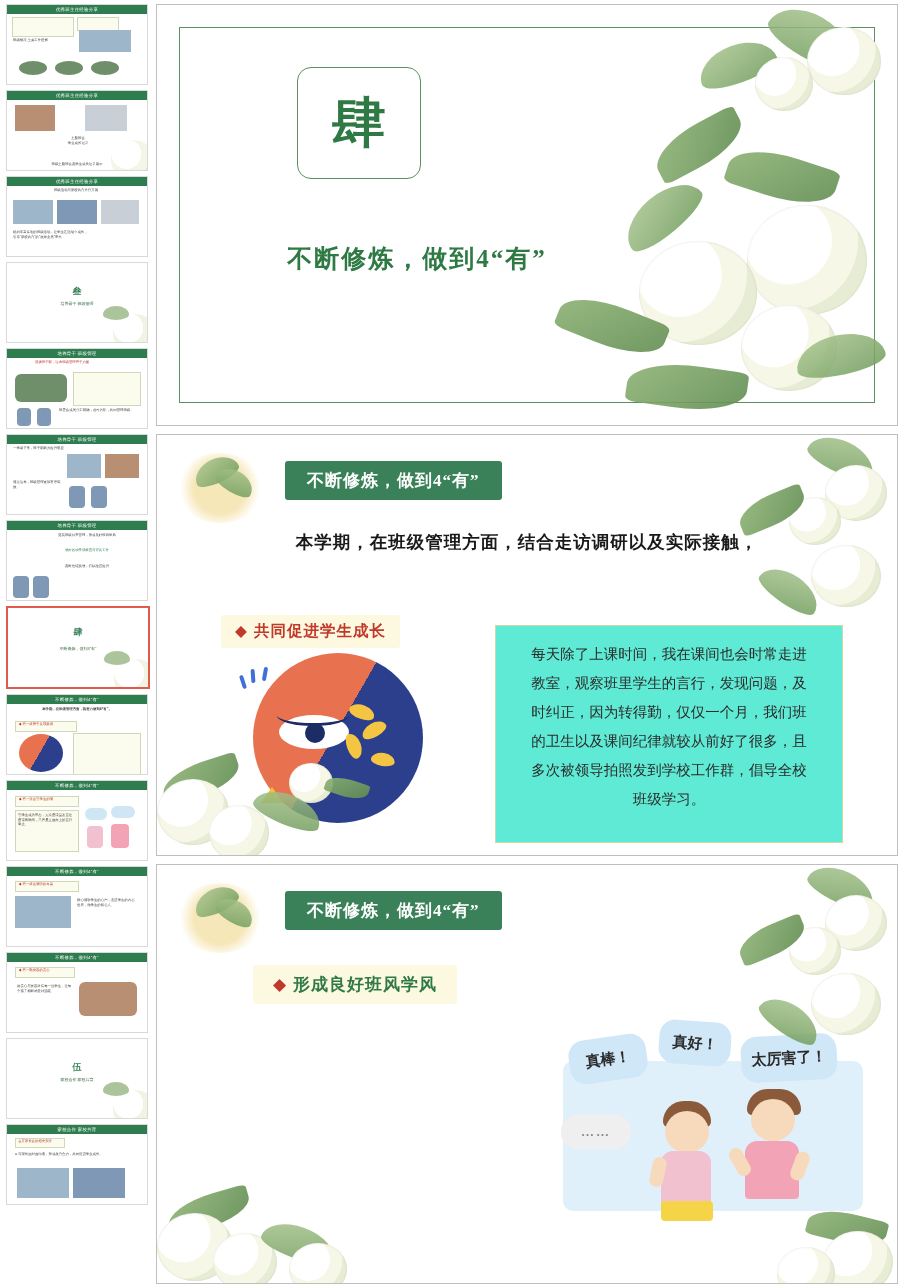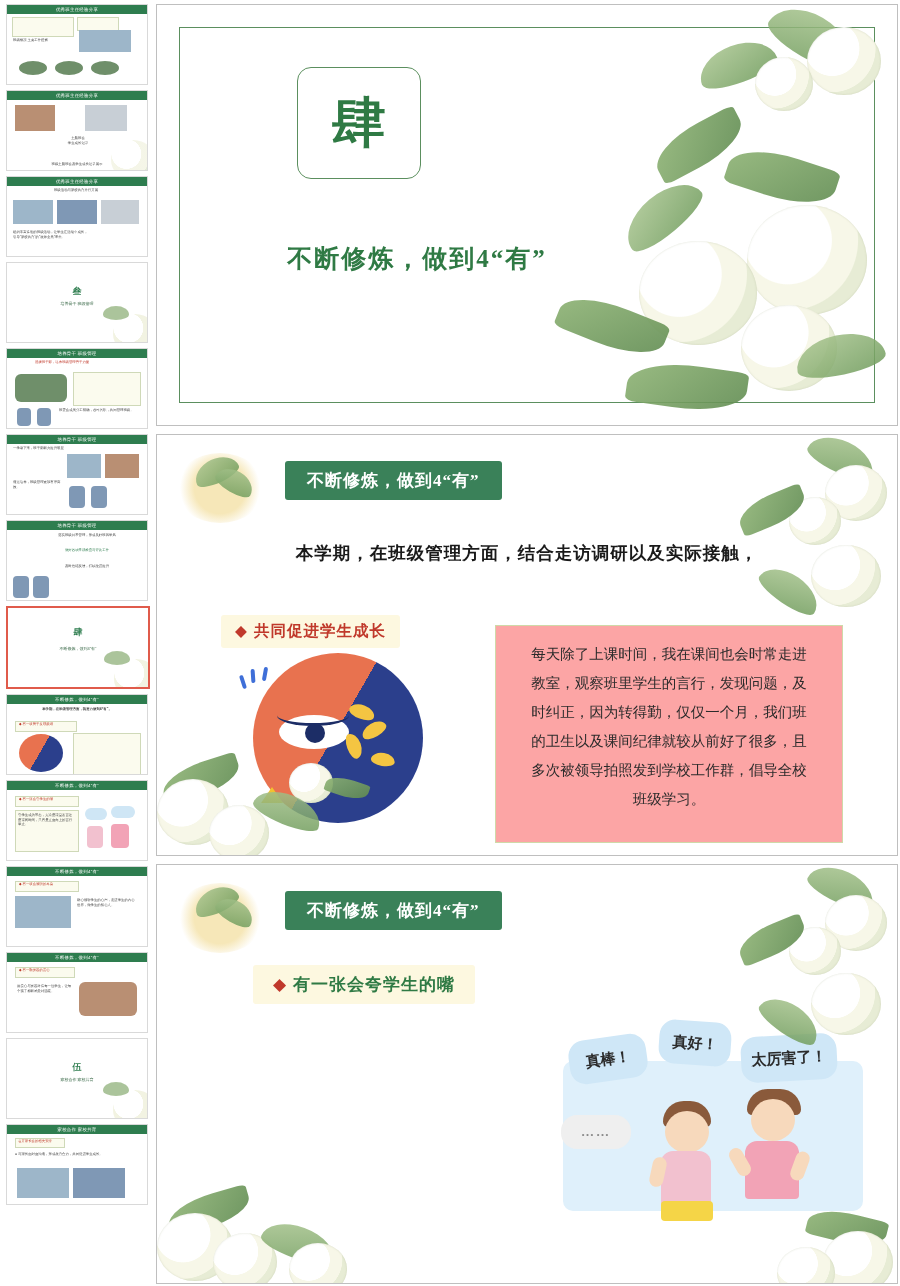--- a/index.html
+++ b/index.html
@@ -35,26 +35,26 @@
   .s3{width:740px;height:418px;margin:8px 0 0 4px;}
 
   
   .s1-frame{position:absolute;left:22px;top:22px;right:22px;bottom:22px;border:1.5px solid #5b8f5e;}
   .s1-badge{position:absolute;left:140px;top:62px;width:122px;height:110px;border:1.5px solid #5b8f5e;border-radius:14px;display:flex;align-items:center;justify-content:center;}
   .s1-badge span{font-family:"Liberation Serif","DejaVu Serif",serif;font-size:54px;color:#2f7a44;font-weight:bold;}
   .s1-title{position:absolute;left:60px;top:235px;width:400px;text-align:center;color:#2f7a44;font-size:25px;font-weight:bold;font-family:"Liberation Serif","DejaVu Serif",serif;line-height:1.55;letter-spacing:2px;}
 
   
   .pill{position:absolute;background:#3a8159;color:#fff;font-size:17px;font-weight:bold;padding:8px 22px;border-radius:3px;font-family:"Liberation Serif","DejaVu Serif",serif;letter-spacing:1px;}
-  .lead{position:absolute;text-align:center;font-size:17.5px;color:#1a1a1a;font-weight:bold;font-family:Liberation Mono, monospace;line-height:1.8;letter-spacing:1px;margin-top:12px;}
+  .lead{position:absolute;text-align:center;font-size:17.5px;color:#1a1a1a;font-weight:bold;font-family:Liberation Serif, serif;line-height:1.8;letter-spacing:1px;}
   .tag{position:absolute;background:#fdf8e0;border-radius:3px;padding:6px 14px;color:#c0392b;font-size:15.5px;font-weight:bold;font-family:"Liberation Serif","DejaVu Serif",serif;letter-spacing:1px;}
   .tag .dia{color:#c0392b;margin-right:6px;}
   .tag.green{color:#2f7a44;}
   .tag.green .dia{color:#c0392b;}
-  .textbox{position:absolute;background:#fca5a5;border:1px solid #cfd9a8;color:#2b2b2b;font-size:14.5px;line-height:2.0;font-family:"Liberation Serif","DejaVu Serif",serif;padding:14px 32px;box-sizing:border-box;text-align:center;}
+  .textbox{position:absolute;background:#5eead4;border:1px solid #cfd9a8;color:#2b2b2b;font-size:14.5px;line-height:2.0;font-family:"Liberation Serif","DejaVu Serif",serif;padding:14px 32px;box-sizing:border-box;text-align:center;}
 
   
   .deco{position:absolute;pointer-events:none;}
   .fl{position:absolute;border-radius:50%;
       background:radial-gradient(circle at 34% 32%,#ffffff 0 40%,#f7f7e8 41% 64%,#e7ecd5 65% 100%);
       box-shadow:0 0 2px rgba(150,160,120,.35) inset;}
   .lf{position:absolute;border-radius:60% 10% 60% 10%;background:linear-gradient(135deg,#8fb475,#5e8a4f);opacity:.9;}
   .lf2{position:absolute;border-radius:50% 50% 50% 50%/70% 70% 30% 30%;background:linear-gradient(160deg,#a9c58f,#6d9a59);opacity:.85;}
   .smudge{position:absolute;border-radius:50%;background:radial-gradient(circle,#f6e7b8 0 45%,rgba(246,231,184,0) 70%);}
 
@@ -339,21 +339,21 @@
     </div>
 
     <div class="slide s3">
       <div class="smudge" style="left:18px;top:18px;width:90px;height:70px;"></div>
       <div class="lf2" style="left:36px;top:24px;width:46px;height:24px;transform:rotate(-25deg);position:absolute;"></div>
       <div class="lf2" style="left:58px;top:36px;width:40px;height:22px;transform:rotate(30deg);position:absolute;"></div>
 
       <div class="pill" style="left:128px;top:26px;">不断修炼，做到4“有”</div>
 
       <div class="tag green" style="left:96px;top:100px;padding:8px 20px;font-size:17px;">
-        <span class="dia">◆</span><span>有一张会夸学生的嘴</span>
+        <span class="dia">◆</span><span>形成良好班风学风</span>
       </div>
 
 
       <div class="scene" style="left:406px;top:196px;"></div>
 
       <div class="bub" style="left:412px;top:172px;width:78px;height:44px;">真棒！</div>
       <div class="bub" style="left:502px;top:156px;width:72px;height:44px;transform:rotate(4deg);">真好！</div>
       <div class="bub" style="left:584px;top:170px;width:96px;height:46px;transform:rotate(-3deg);">太厉害了！</div>
       <div class="bub grey" style="left:404px;top:250px;width:70px;height:34px;">……</div>
 

